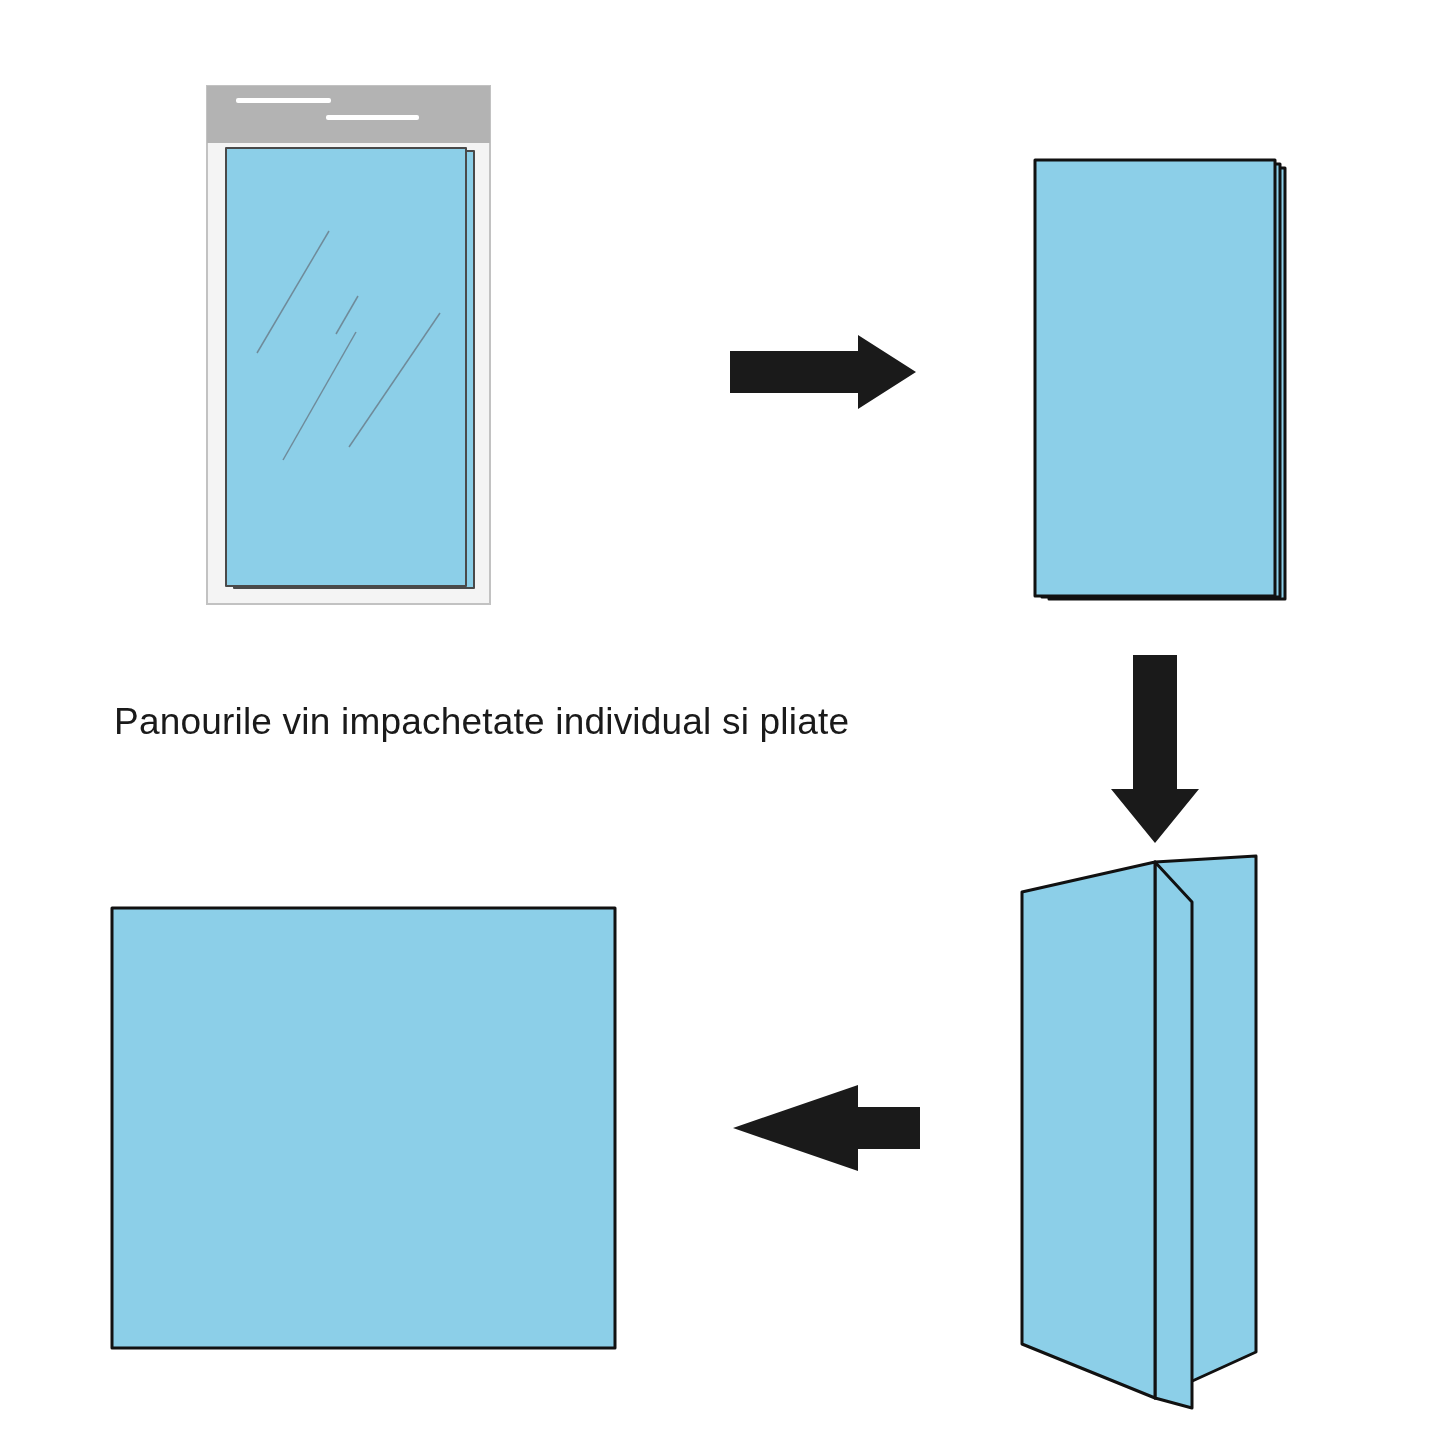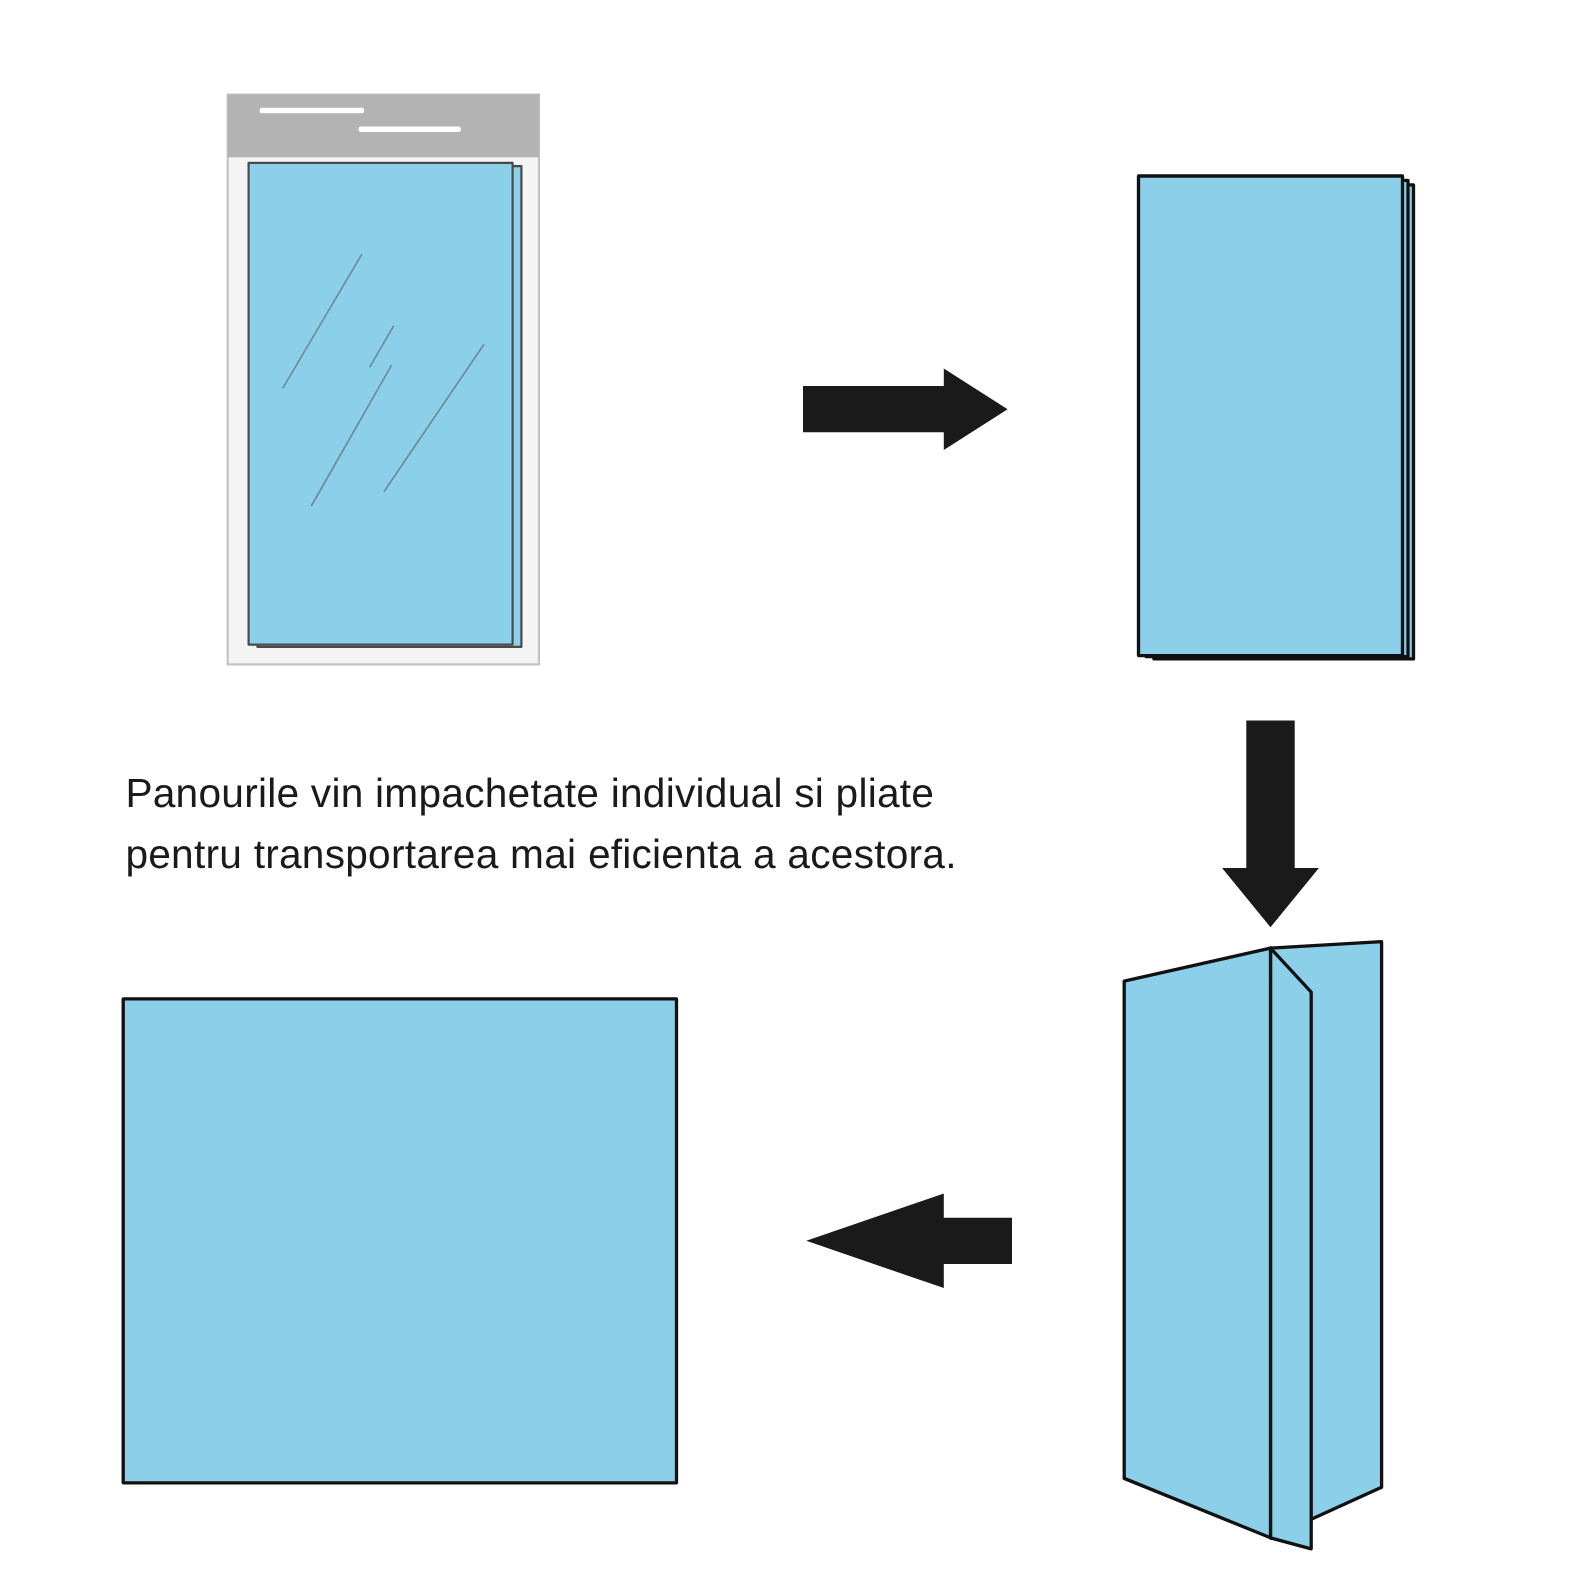--- a/index.html
+++ b/index.html
@@ -31,20 +31,21 @@
   .shine         { stroke: #6f8b9a; stroke-width: 1.5; }
   .caption {
     position: absolute;
     left: 114px;
     top: 694px;
     color: #1a1a1a;
     font-size: 37px;
     line-height: 55px;
     letter-spacing: 0.2px;
     white-space: nowrap;
+    text-align: center;
   }
 </style>
 </head>
 <body>
 
 <div class="stage">
 
   <svg class="diagram-svg" viewBox="0 0 1445 1449" xmlns="http://www.w3.org/2000/svg">
 
     <g>
@@ -82,16 +83,15 @@
     </g>
 
     <polygon points="920,1107 920,1149 858,1149 858,1171 733,1128 858,1085 858,1107" class="no-stroke" fill="#1a1a1a"></polygon>
 
     <rect x="112" y="908" width="503" height="440" class="outline-heavy" fill="#8ccfe8"></rect>
 
   </svg>
 
   <div class="caption">
     <div>Panourile vin impachetate individual si pliate</div>
-    <div>pentru transportarea mai eficienta a acestora.</div>
   </div>
 
 </div>
 
 </body></html>

